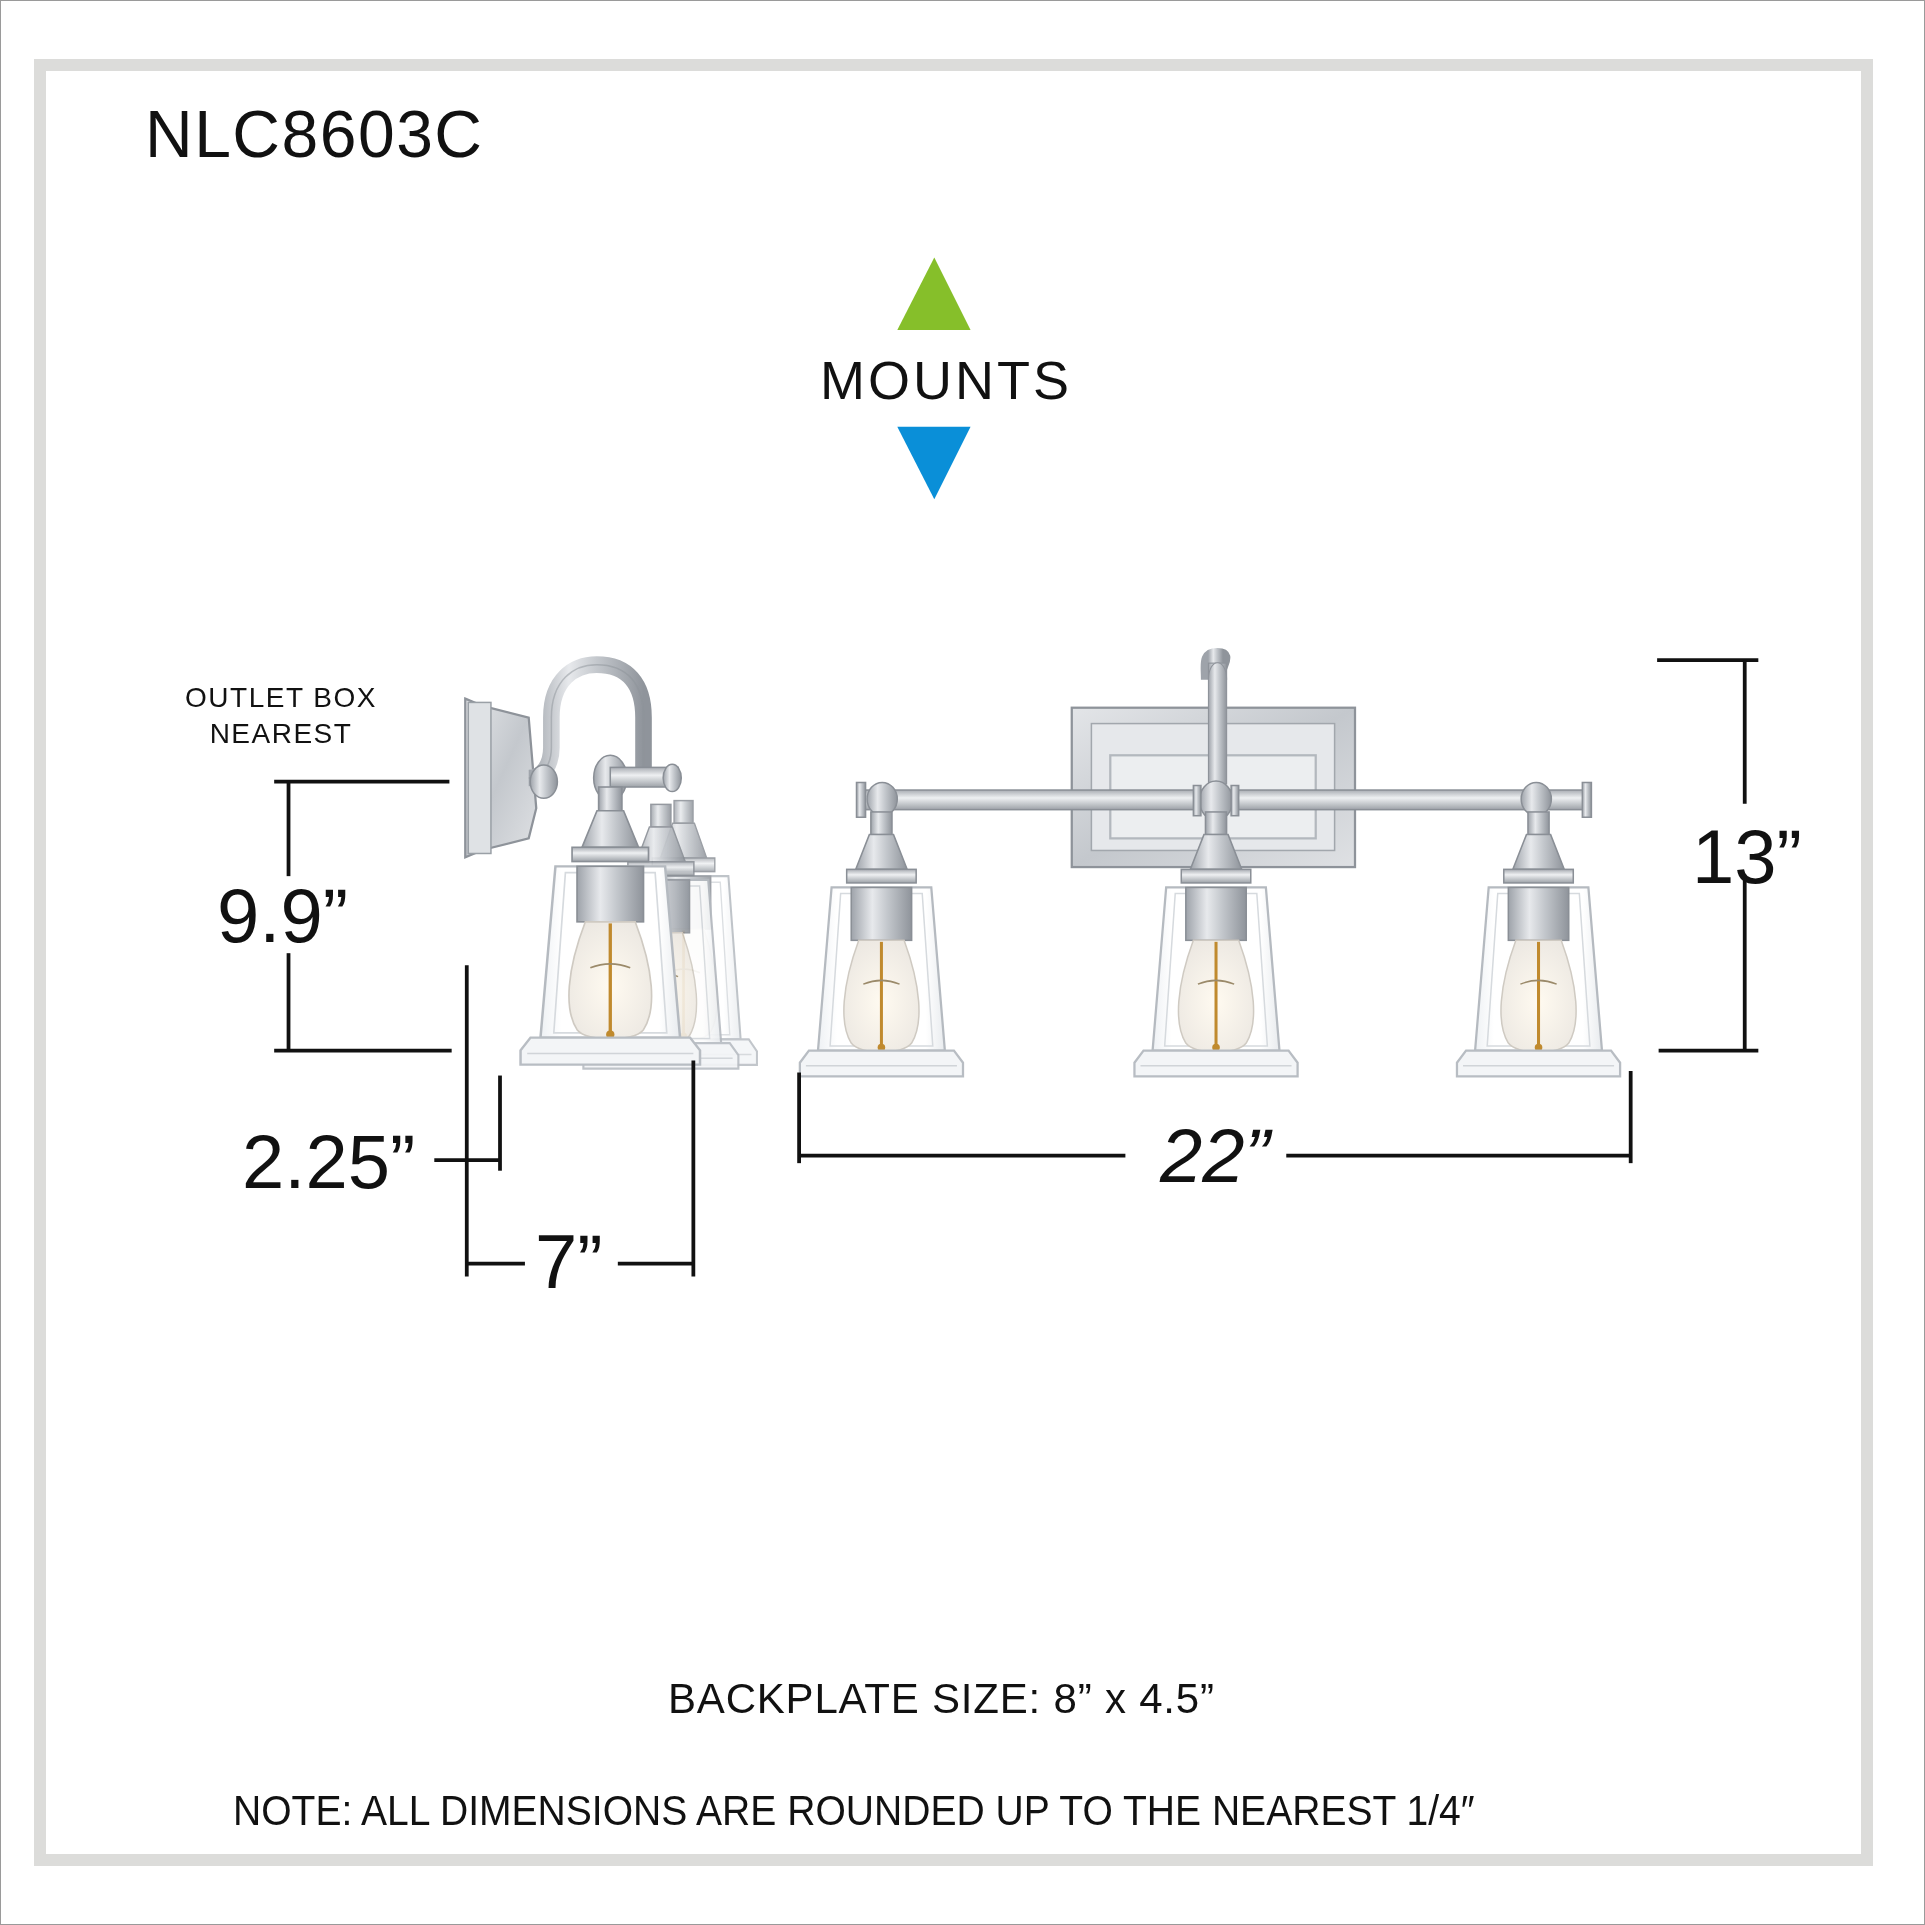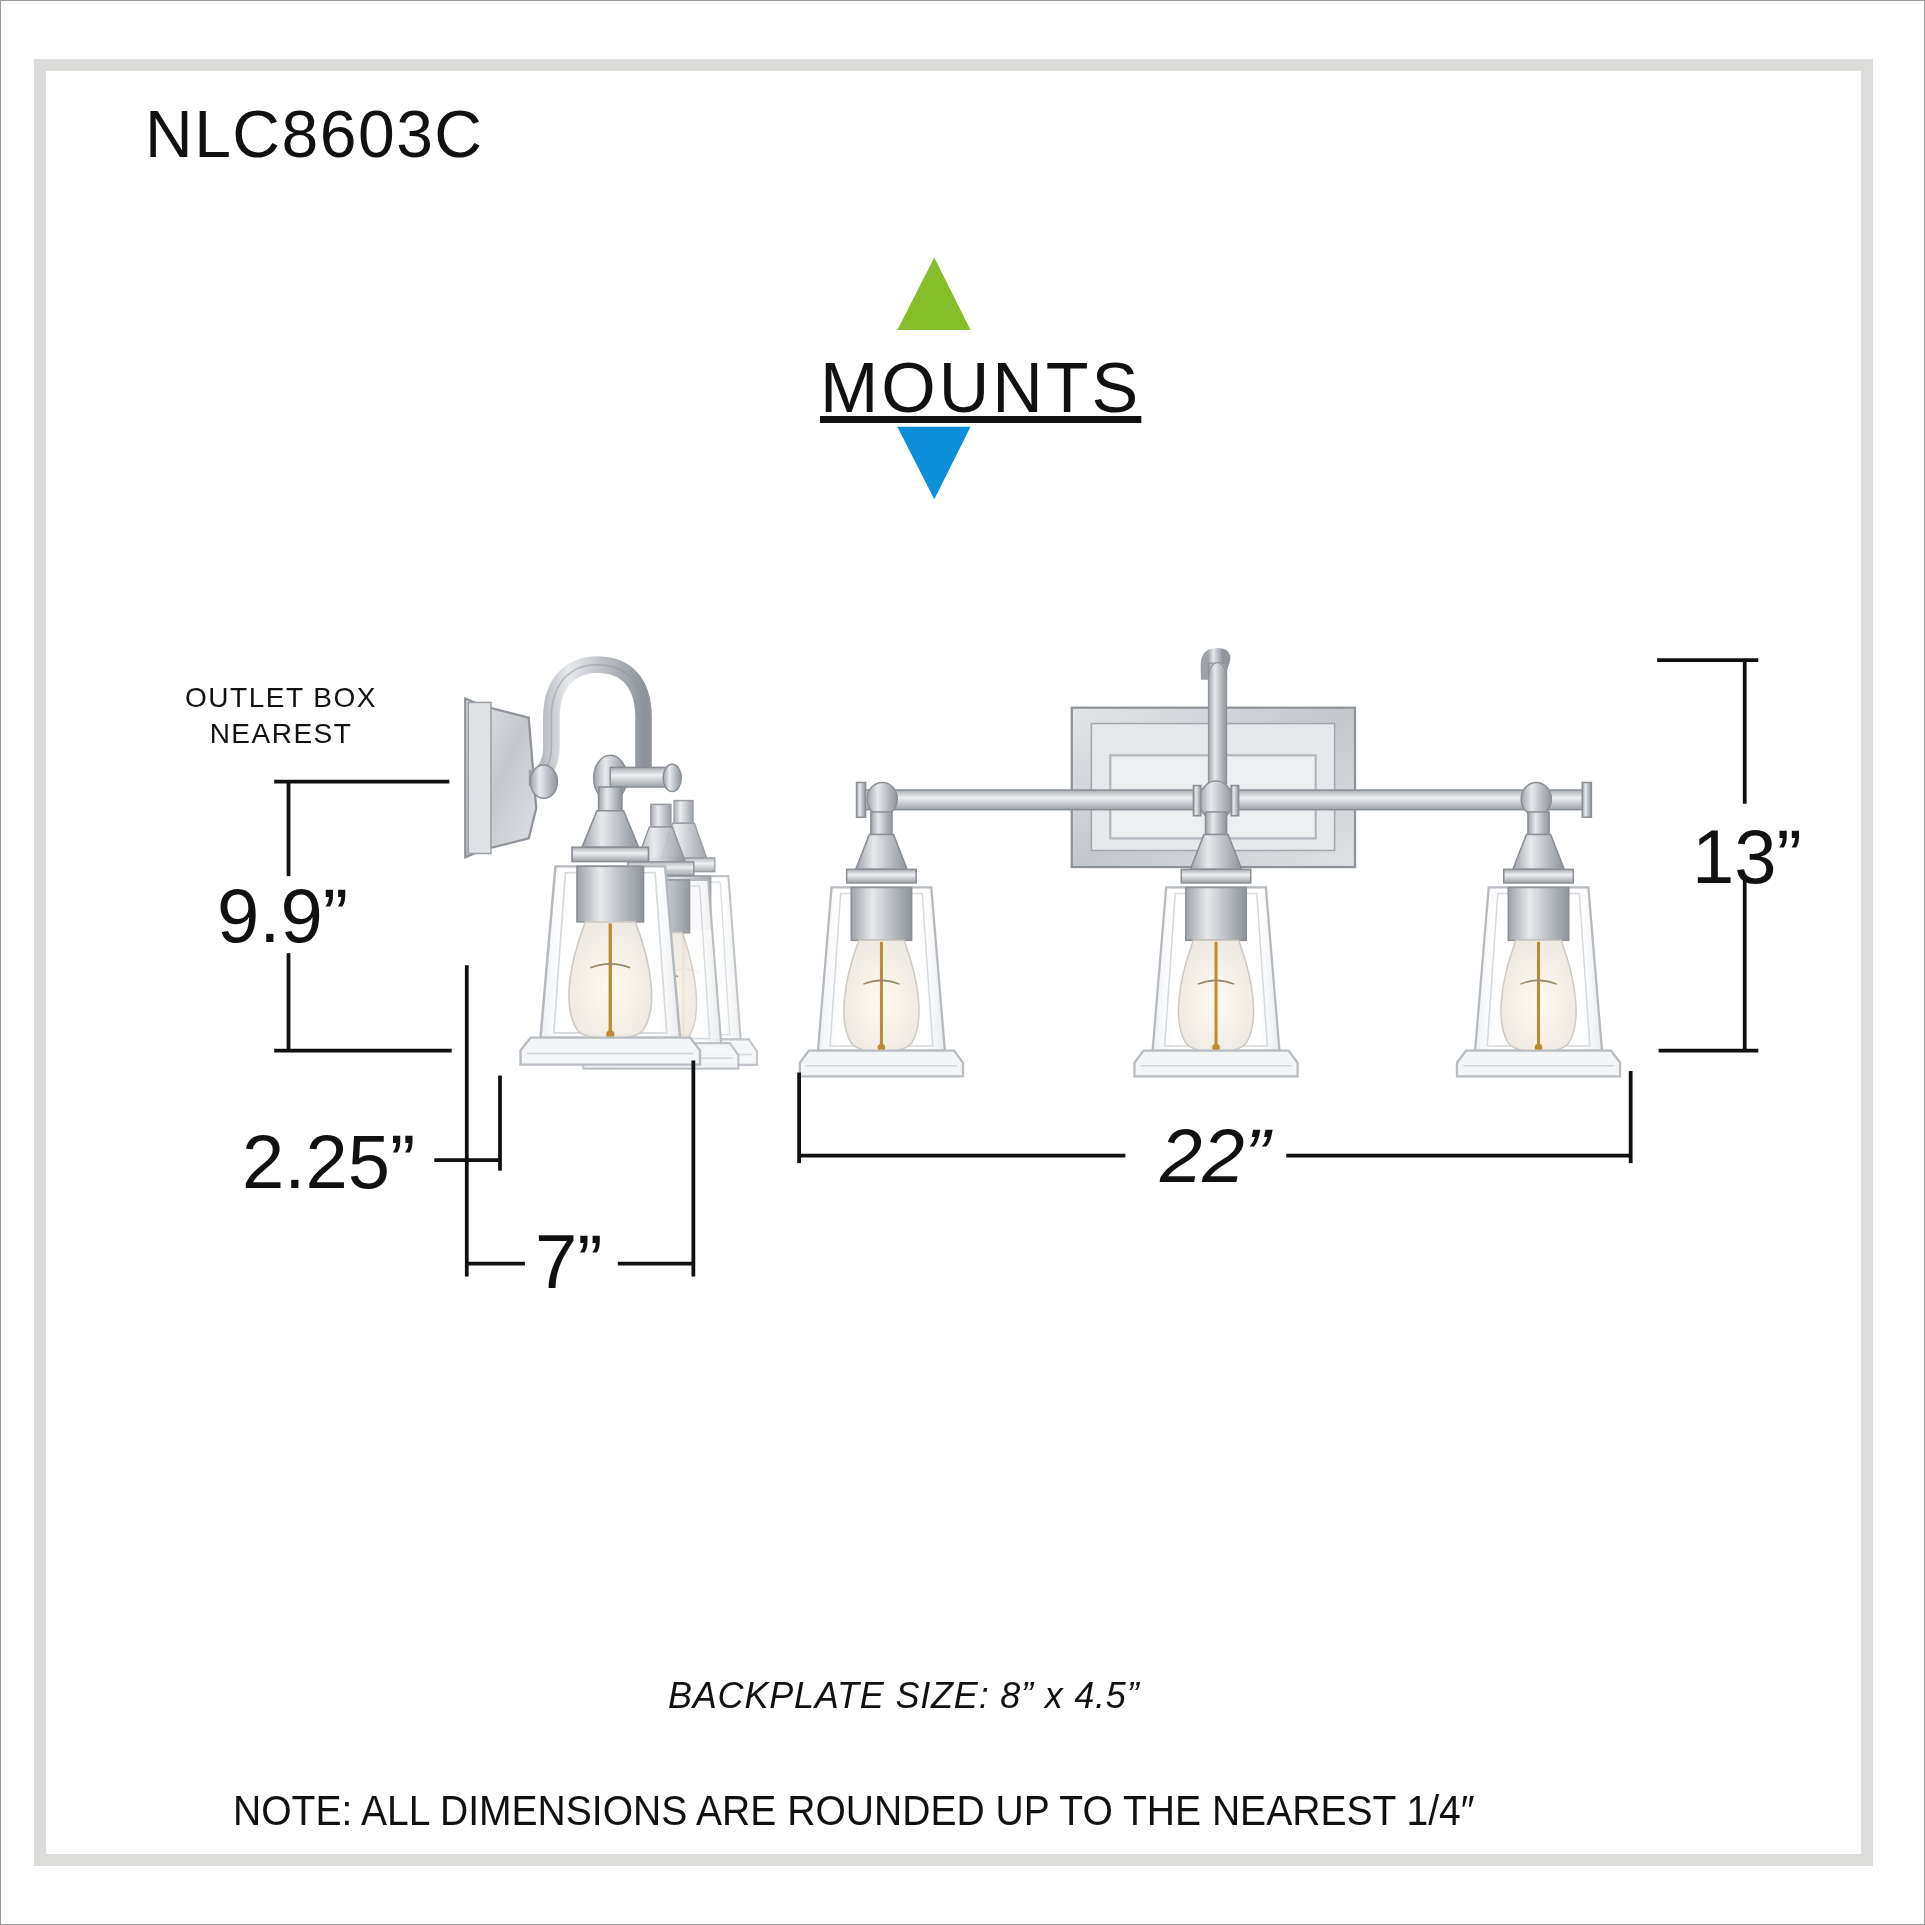--- a/index.html
+++ b/index.html
@@ -1,24 +1,24 @@
 <!DOCTYPE html>
 <html style="font-size:12px"><head>
 <meta charset="utf-8">
 <style>
   html, body { margin:0; padding:0; background:#ffffff; }
   body { width:1926px; height:1926px; position:relative; overflow:hidden; font-family:"Liberation Sans", sans-serif; color:#111; }
   .outer { position:absolute; left:0; top:0; width:1923px; height:1923px; border:1.5px solid #9a9a9a; }
   .frame { position:absolute; left:34px; top:59px; width:1815px; height:1783px; border:12px solid #dcdcda; }
   .txt { position:absolute; white-space:nowrap; line-height:1; }
   .title { left:117px; top:101px; font-size:66px; letter-spacing:1.5px;margin-left:28px; }
-  .mounts { left:820px; top:353px; font-size:70px; letter-spacing:3px;text-decoration:underline; }
+  .mounts { left:820px; top:353px; font-size:54px; letter-spacing:3px; }
   .outlet { left:143px; top:680px; font-size:28px; letter-spacing:1.5px; text-align:center; width:276px; line-height:1.28; }
   .dim { font-size:76px; }
-  .backplate { left:668px; top:1678px; font-size:36px; letter-spacing:0.8px;font-style:italic; }
+  .backplate { left:668px; top:1678px; font-size:42px; letter-spacing:0.8px; }
   .note { left:233px; top:1790px; font-size:42px; letter-spacing:0px; transform:scaleX(0.93); transform-origin:left top; }
   svg.draw { position:absolute; left:0; top:0; }
 </style>
 </head>
 <body>
 
 <div class="outer"></div>
 <div class="frame"></div>
 
 <div class="txt title">NLC8603C</div>

